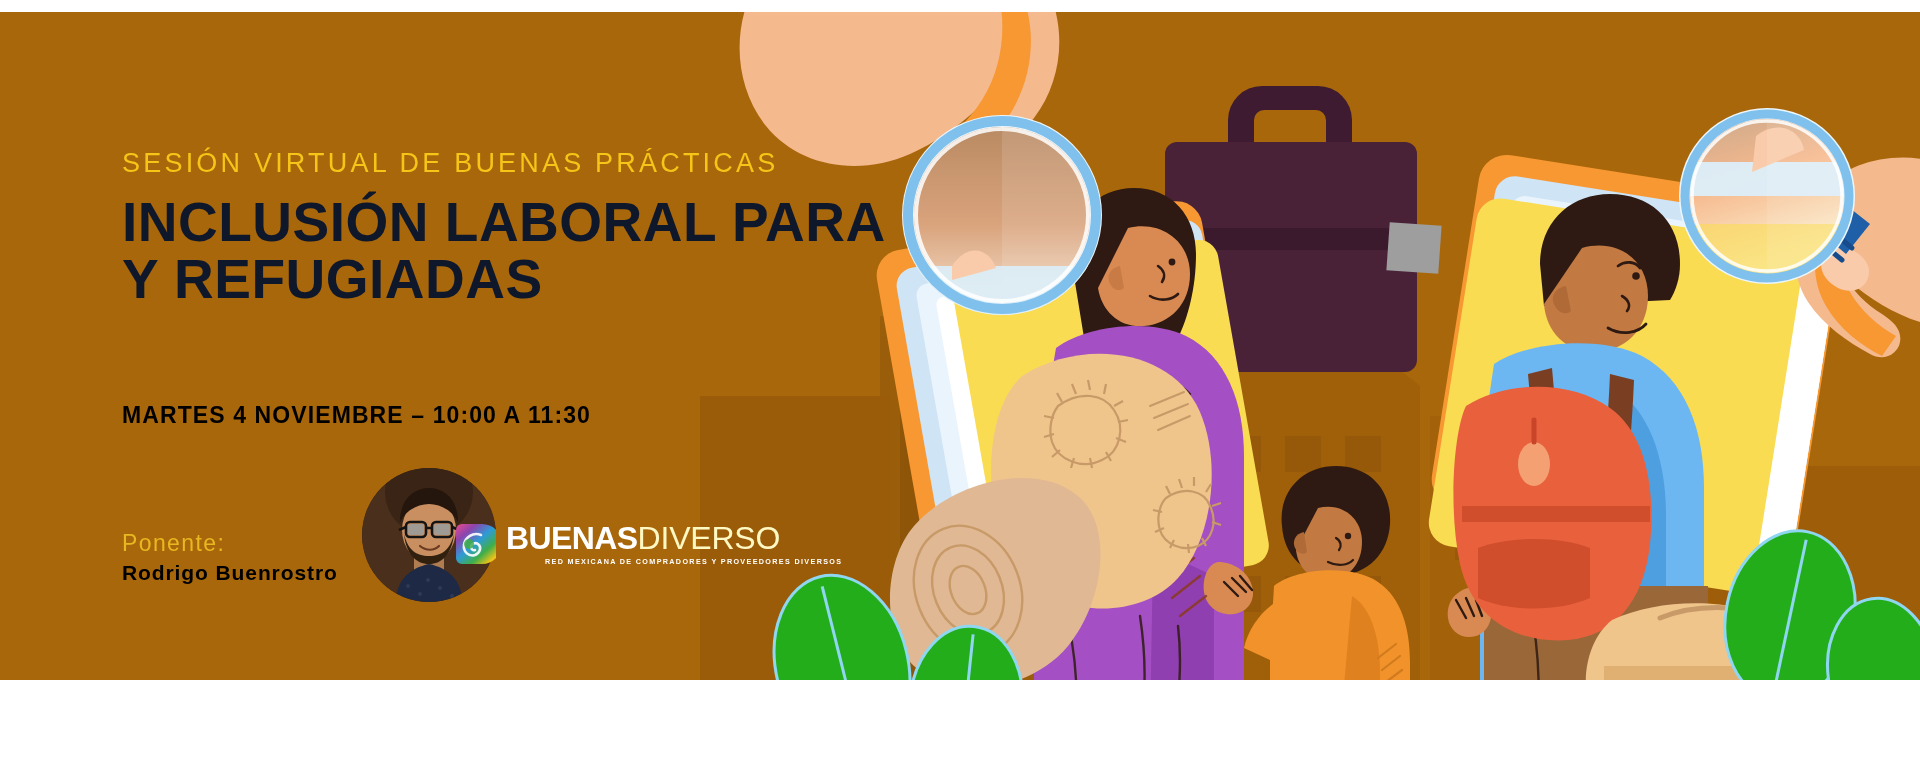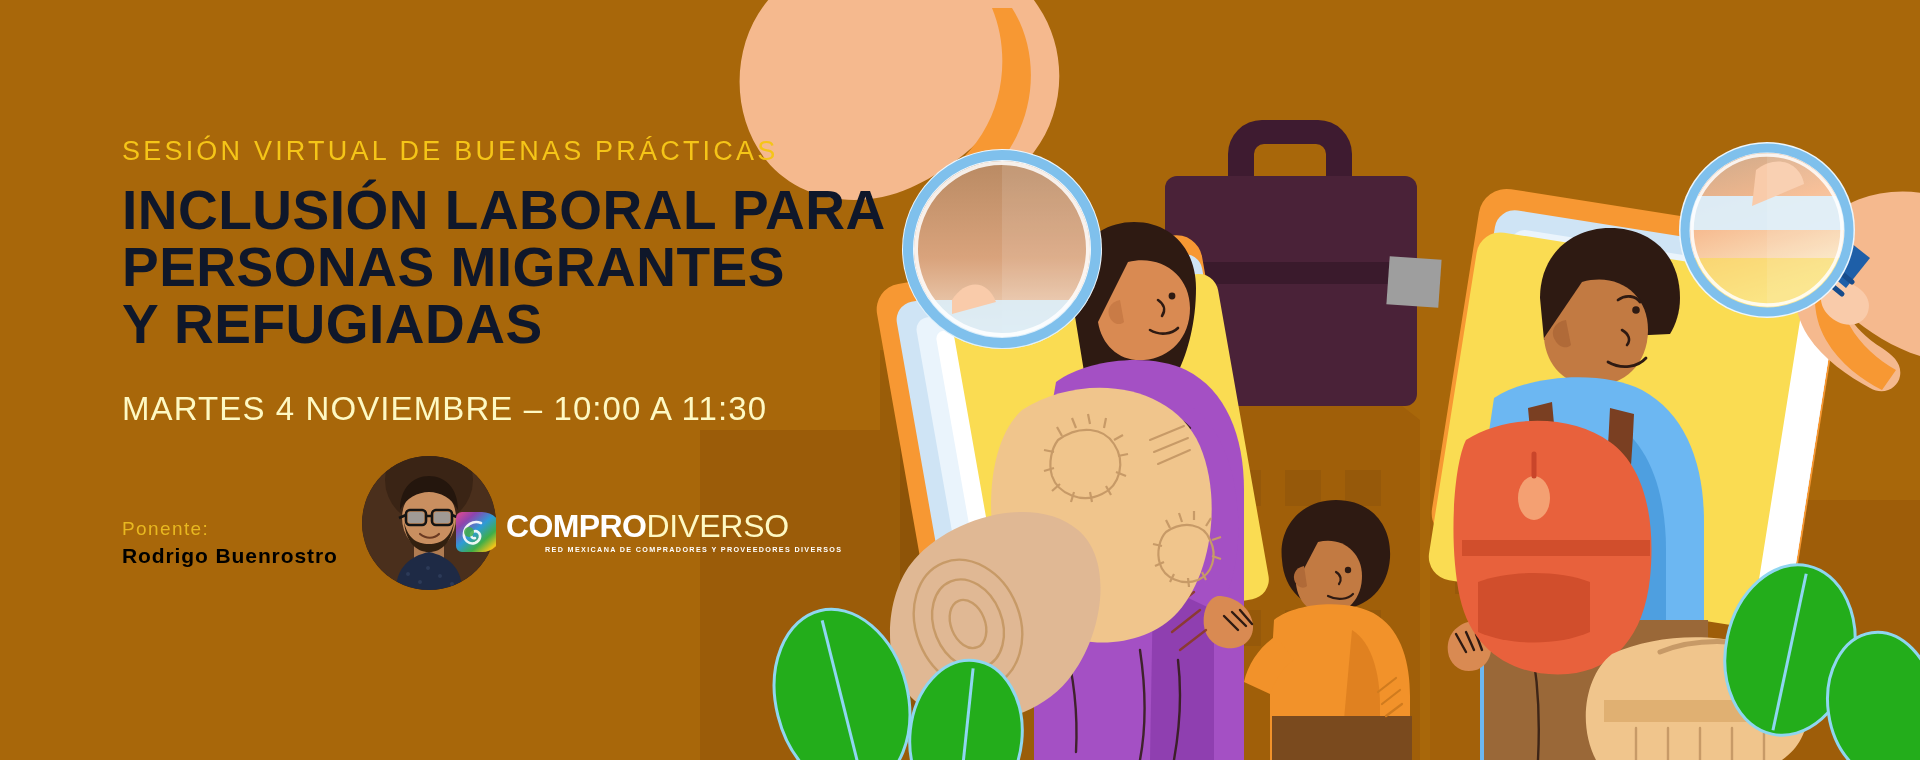--- a/index.html
+++ b/index.html
@@ -3,23 +3,24 @@
 <meta charset="utf-8">
 <title>Sesión Virtual de Buenas Prácticas</title>
 <style>
   * { margin:0; padding:0; box-sizing:border-box; }
   html,body { background:#ffffff; }
   body { font-family:"Liberation Sans", sans-serif; }
 
   .banner {
     position:relative;
     width:1920px;
-    height:760px;
+    height:668px;
     overflow:hidden;
     background:#A8670A;
+    margin-top:12px;
   }
 
   
   .art { position:absolute; inset:0; }
   .art svg { display:block; width:100%; height:100%; }
 
   
   .content {
     position:absolute;
     left:122px;
@@ -48,35 +49,35 @@
     letter-spacing:0.5px;
     color:#0f172a;
     text-transform:uppercase;
     white-space:nowrap;
   }
   .headline span { display:block; }
 
   .datetime {
     position:absolute;
     top:390px; left:0;
-    font-size:33px;
-    font-weight:400;
+    font-size:23px;
+    font-weight:700;
     letter-spacing:1.1px;
-    color:#fef9c3;
+    color:#000000;
     white-space:nowrap;
   }
 
   
   .speaker-block {
     position:absolute;
     top:518px; left:0;
     width:260px;
   }
   .speaker-label {
-    font-size:19px;
+    font-size:23px;
     letter-spacing:1.4px;
     color:#E8B820;
     font-weight:400;
     margin-bottom:4px;
   }
   .speaker-name {
     font-size:21px;
     letter-spacing:0.9px;
     color:#000000;
     font-weight:700;
@@ -408,21 +409,20 @@
       </g>
     </svg>
   </div>
 
   <div class="content">
 
     <div class="kicker">SESIÓN VIRTUAL DE BUENAS PRÁCTICAS</div>
 
     <div class="headline">
       <span>INCLUSIÓN LABORAL PARA</span>
-      <span>PERSONAS MIGRANTES</span>
       <span>Y REFUGIADAS</span>
     </div>
 
     <div class="datetime">MARTES 4 NOVIEMBRE – 10:00 A 11:30</div>
 
     <div class="speaker-block">
       <div class="speaker-label">Ponente:</div>
       <div class="speaker-name">Rodrigo Buenrostro</div>
     </div>
 
@@ -480,21 +480,21 @@
               <stop offset="100%" stop-color="#E8563F"></stop>
             </linearGradient>
           </defs>
           <path d="M4,8 a6,6 0 0 1 6,-6 h20 a12,12 0 0 1 0,40 h-20 a6,6 0 0 1 -6,-6 z" fill="url(#lg1)"></path>
           <path d="M29,13 c-8,-3 -16,2 -17,10 c-1,7 5,12 11,10 c5,-2 7,-8 3,-11 c-3,-2 -7,0 -7,3 c0,2 2,4 4,3" fill="none" stroke="#FFFFFF" stroke-width="2.6" stroke-linecap="round" opacity="0.9"></path>
           <circle cx="17" cy="22" r="5" fill="#3FAE49" opacity="0.85"></circle>
         </svg>
       </span>
       <span class="logo-text">
         <span class="logo-word">
-          <span class="logo-compro">COMPRO</span>
+          <span class="logo-compro">BUENAS</span>
           <span class="logo-diverso">DIVERSO</span>
         </span>
         <span class="logo-tag">RED MEXICANA DE COMPRADORES Y PROVEEDORES DIVERSOS</span>
       </span>
     </div>
 
   </div>
 </div>
 
 </body></html>

